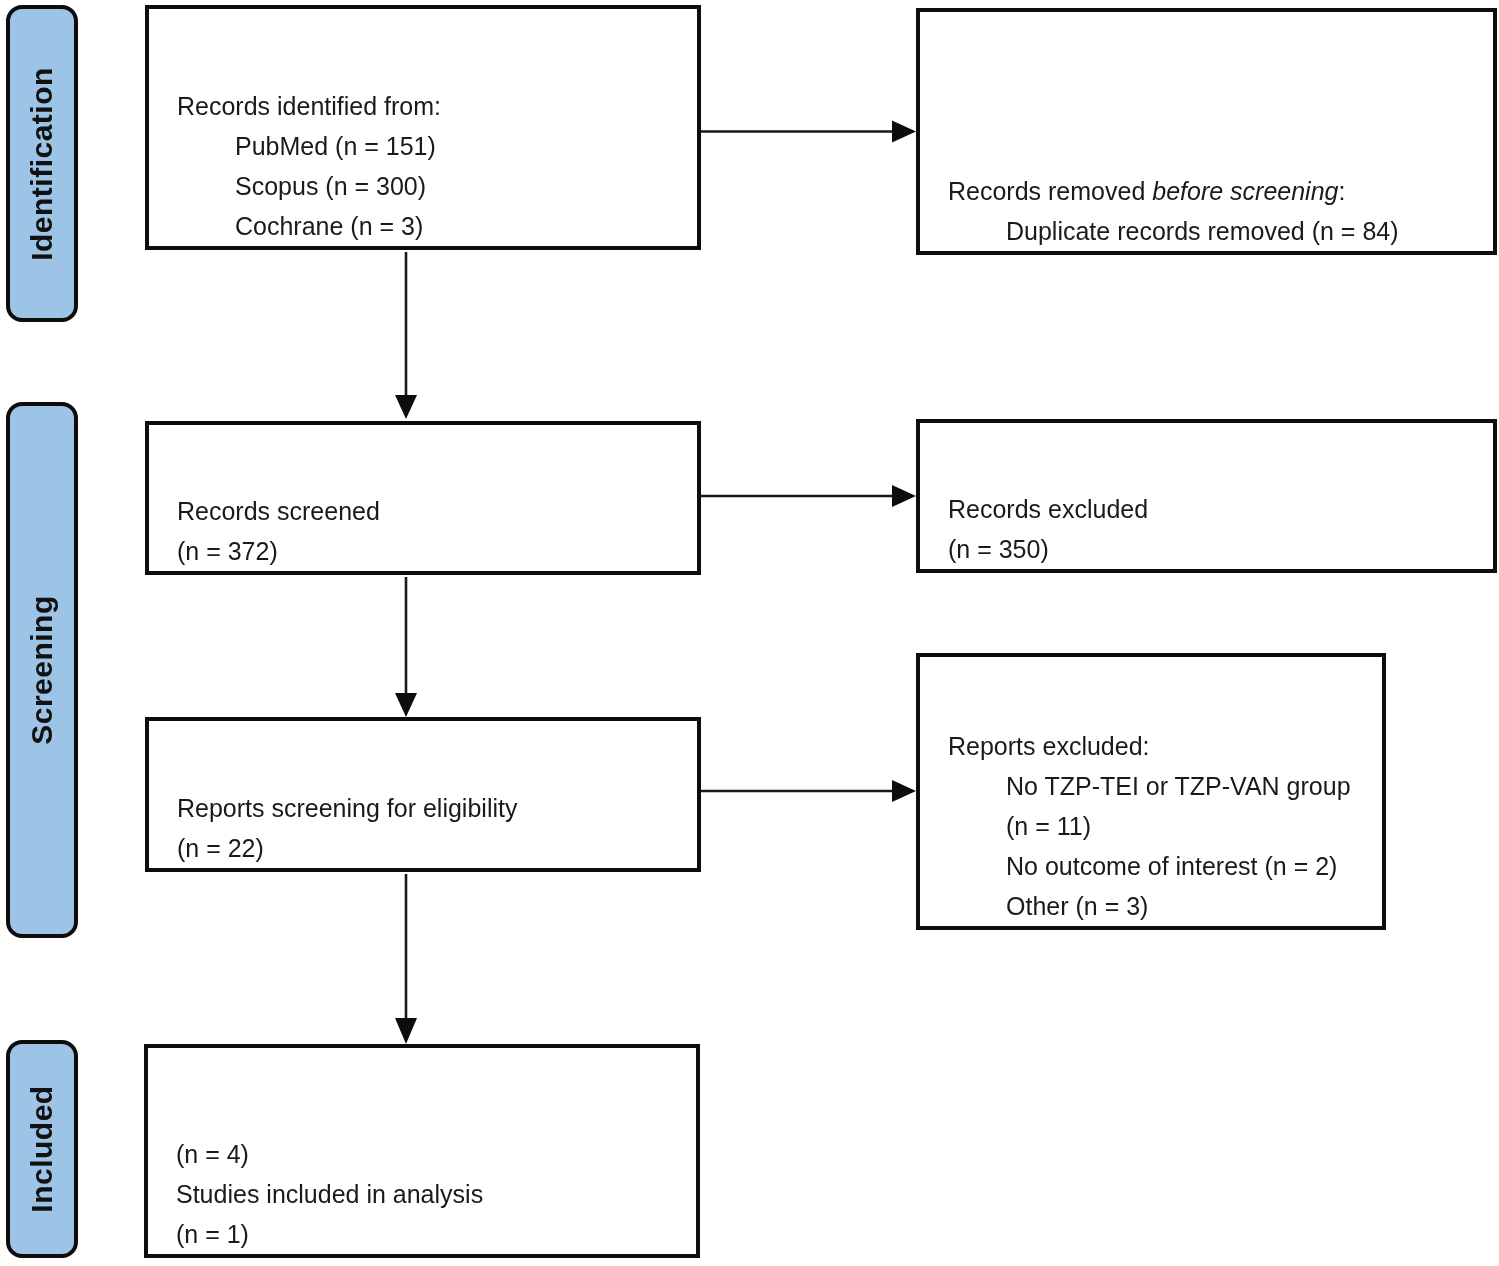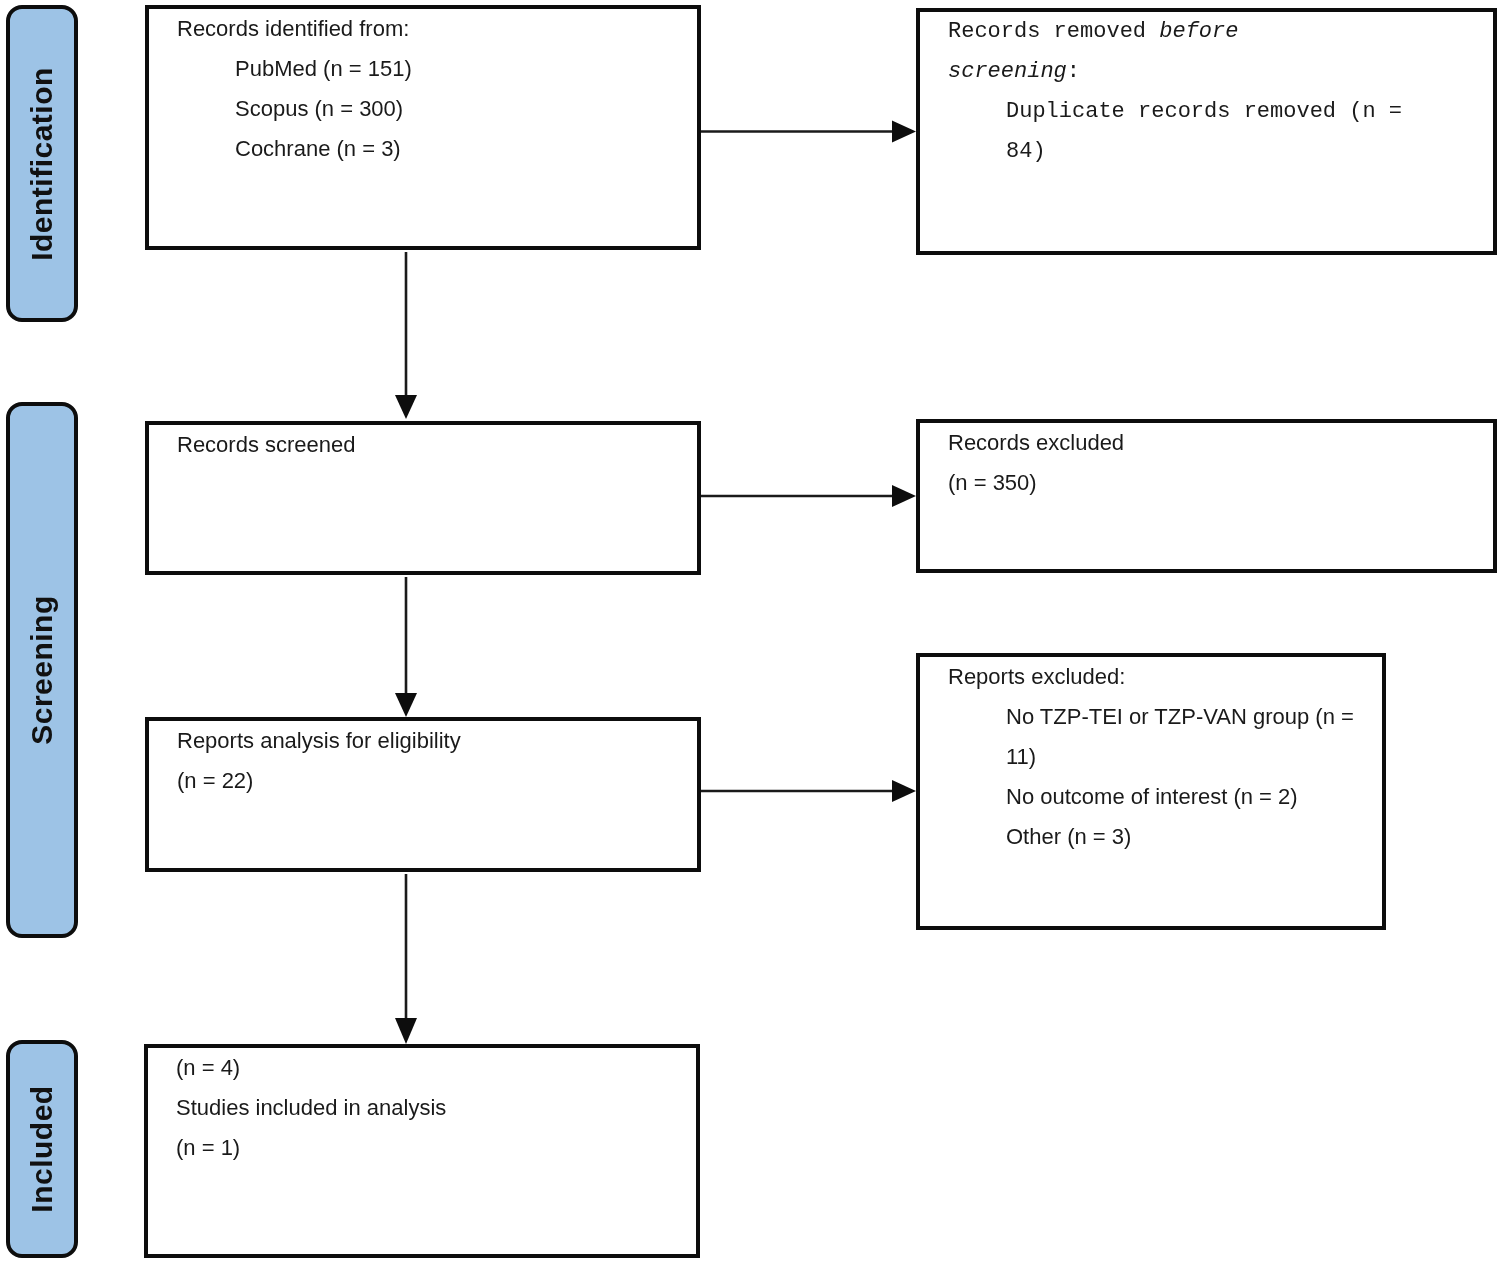--- a/index.html
+++ b/index.html
@@ -35,31 +35,31 @@
   #stage-screening      { left: 6px;  top: 402px;  width: 72px; height: 536px; }
   #stage-included       { left: 6px;  top: 1040px; width: 72px; height: 218px; }
 
   
   .box {
     position: absolute;
     background: #ffffff;
     border: 4px solid #0d0d0d;
     box-sizing: border-box;
     display: flex;
-    align-items: flex-start;
-    font-size: 22px;
+    align-items: flex-end;
+    font-size: 25px;
     line-height: 40px;
   }
   .box .content { padding: 0 8px 0 28px; }
   .line { white-space: nowrap; }
   .item { padding-left: 58px; max-width: 420px; white-space: normal; }
   .title-wrap { max-width: 420px; white-space: normal; }
 
   #box-records-identified { left: 145px; top: 5px;    width: 556px; height: 245px; }
-  #box-records-removed    { left: 916px; top: 8px;    width: 581px; height: 247px; font-family: Liberation Mono, monospace; }
+  #box-records-removed    { left: 916px; top: 8px;    width: 581px; height: 247px; }
   #box-records-screened   { left: 145px; top: 421px;  width: 556px; height: 154px; }
   #box-records-excluded   { left: 916px; top: 419px;  width: 581px; height: 154px; }
   #box-reports-assessed   { left: 145px; top: 717px;  width: 556px; height: 155px; }
   #box-reports-excluded   { left: 916px; top: 653px;  width: 470px; height: 277px; }
   #box-studies-included   { left: 144px; top: 1044px; width: 556px; height: 214px; }
 
   #arrow-layer {
     position: absolute;
     left: 0; top: 0;
     pointer-events: none;
@@ -92,33 +92,34 @@
   <div class="box" id="box-records-removed">
     <div class="content">
       <div class="title-wrap"><span>Records removed </span><em>before screening</em><span>:</span></div>
       <div class="item">Duplicate records removed (n = 84)</div>
     </div>
   </div>
 
   <div class="box" id="box-records-screened">
     <div class="content">
       <div class="line">Records screened</div>
+      <div class="line">(n = 372)</div>
     </div>
   </div>
 
   <div class="box" id="box-records-excluded">
     <div class="content">
       <div class="line">Records excluded</div>
       <div class="line">(n = 350)</div>
     </div>
   </div>
 
   <div class="box" id="box-reports-assessed">
     <div class="content">
-      <div class="line">Reports analysis for eligibility</div>
+      <div class="line">Reports screening for eligibility</div>
       <div class="line">(n = 22)</div>
     </div>
   </div>
 
   <div class="box" id="box-reports-excluded">
     <div class="content">
       <div class="line">Reports excluded:</div>
       <div class="item">No TZP-TEI or TZP-VAN group (n = 11)</div>
       <div class="item">No outcome of interest (n = 2)</div>
       <div class="item">Other (n = 3)</div>

